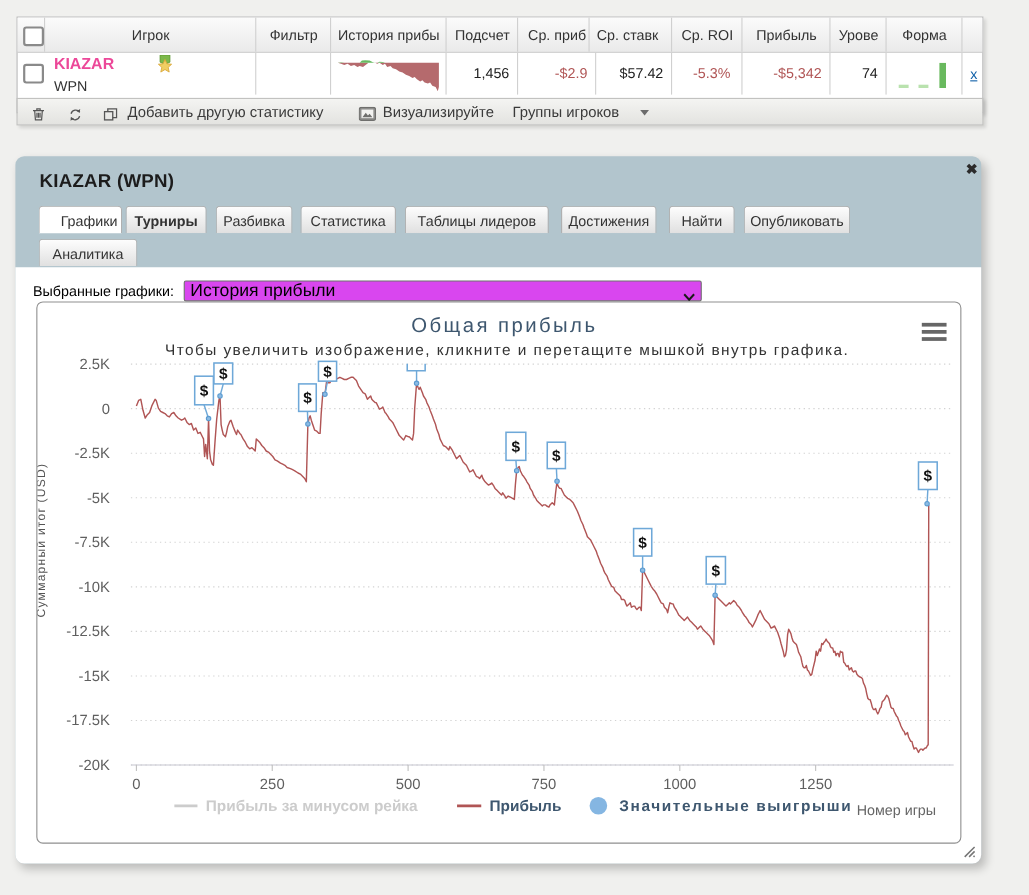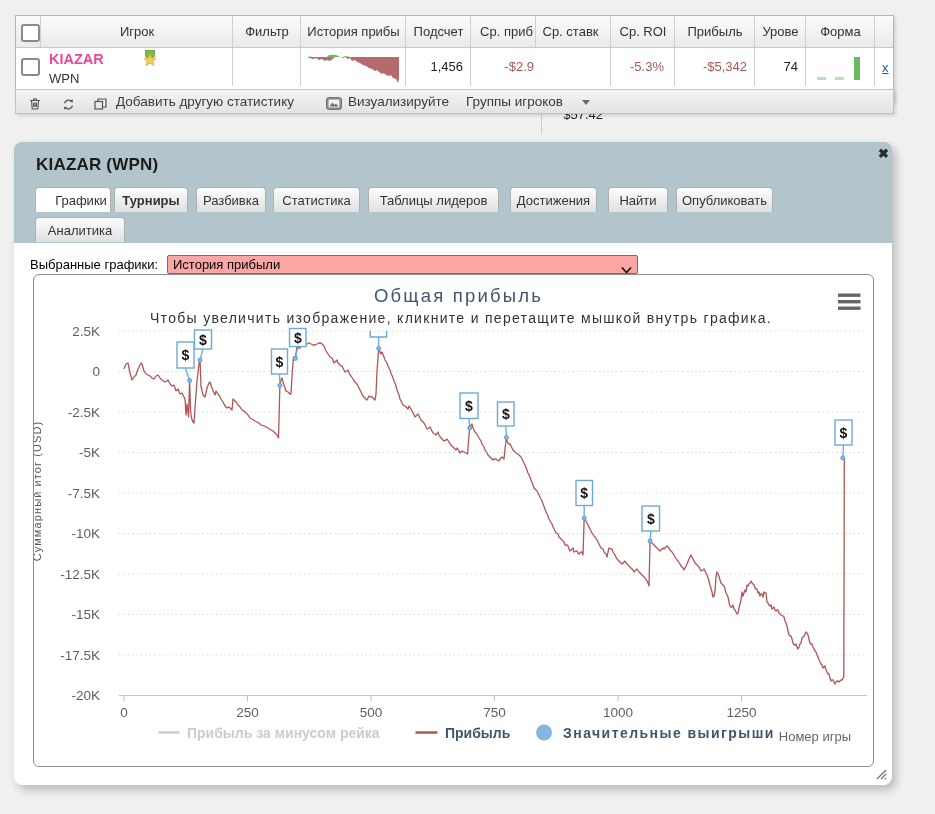--- a/index.html
+++ b/index.html
@@ -16,21 +16,21 @@
 .tbt{position:absolute;top:0;height:24px;line-height:24px;font-size:13.5px;color:#3a3a3a;}
 
 #panel{left:14px;top:142px;width:878px;height:643px;background:#b2c5cd;border-radius:8px;box-shadow:4px 5px 9px rgba(0,0,0,.22);}
 #pwhite{position:absolute;left:0;top:101px;width:878px;height:542px;background:#fff;border-radius:0 0 8px 8px;}
 #ptitle{position:absolute;left:22px;top:13px;font-size:17px;font-weight:bold;color:#1c1c1c;letter-spacing:.2px;}
 #pclose{position:absolute;left:864px;top:4px;font-size:13px;font-weight:bold;color:#2b2b2b;}
 .tab{position:absolute;height:25px;line-height:25px;text-align:center;font-size:13px;color:#333;background:linear-gradient(#fdfdfd,#e0e0e0);border:1px solid #b0b0b0;border-bottom:none;border-radius:4px 4px 0 0;box-sizing:border-box;}
 .tab.on{background:#fff;padding-left:16px;}
 
 #sellab{left:30px;top:257px;font-size:13px;color:#000;}
-#sel{left:167px;top:255px;width:471px;height:19px;border:1px solid #707070;border-radius:2px;background:#fca5a5;box-sizing:border-box;font-size:13px;color:#000;line-height:17px;padding-left:5px;}
+#sel{left:167px;top:255px;width:471px;height:19px;border:1px solid #707070;border-radius:2px;background:#d946ef;box-sizing:border-box;font-size:16px;color:#000;line-height:17px;padding-left:5px;}
 #chev{position:absolute;right:5px;top:5px;width:11px;height:8px;}
 
 #chart{left:33px;top:274px;width:841px;height:493px;border:1px solid #8f8f8f;border-radius:6px;background:#fff;box-sizing:border-box;}
 </style></head><body>
 
 <div id="tbl" class="abs">
   <div id="thead"></div>
   <div class="hc" style="left:0;width:24px;border-left:none;"></div>
   <div class="hc" style="left:24px;width:192px;">Игрок</div>
   <div class="hc" style="left:216px;width:68px;">Фильтр</div>
@@ -57,21 +57,21 @@
   <div class="bc" style="left:284px;width:105px;">
     <svg style="position:absolute;left:4px;top:4px;" width="96" height="34" viewBox="0 0 96 34">
       <polygon points="2,5 5,6 8,7 11,6 14,8 17,7 20,9 22,8 25,9 30,5 36,5 38,6 40,5 43,7 45,6 47,9 50,8 52,10 55,11 58,13 61,14 64,16 67,17 70,19 72,18 74,20 77,22 79,21 81,23 84,24 86,23 88,26 91,27 93,31 94,27 94,5" fill="#b56a6d"></polygon>
       <polygon points="2,5 5,4.5 8,5" fill="#66bb61"></polygon>
       <polygon points="22,5 24,3.1 27,2.7 31,3 34,4.5 36,5" fill="#66bb61"></polygon>
       <polygon points="38,5 40,4.1 43,4.4 45,5" fill="#66bb61"></polygon>
     </svg>
   </div>
   <div class="bc num" style="left:389px;width:65px;">1,456</div>
   <div class="bc num red" style="left:454px;width:71px;">-$2.9</div>
-  <div class="bc num" style="left:525px;width:69px;margin-top:48px;">$57.42</div>
+  <div class="bc num" style="left:525px;width:69px;">$57.42</div>
   <div class="bc num red" style="left:594px;width:64px;padding-right:10px;">-5.3%</div>
   <div class="bc num red" style="left:658px;width:80px;">-$5,342</div>
   <div class="bc num" style="left:738px;width:51px;">74</div>
   <div class="bc" style="left:789px;width:69px;">
     <svg style="position:absolute;left:8px;top:9px;" width="58" height="26" viewBox="0 0 58 26">
       <rect x="3" y="20" width="9" height="3" fill="#b9e2ae"></rect>
       <rect x="21" y="20" width="9" height="3" fill="#b9e2ae"></rect>
       <rect x="40" y="0" width="6" height="23" fill="#69b95e"></rect>
     </svg>
   </div>

